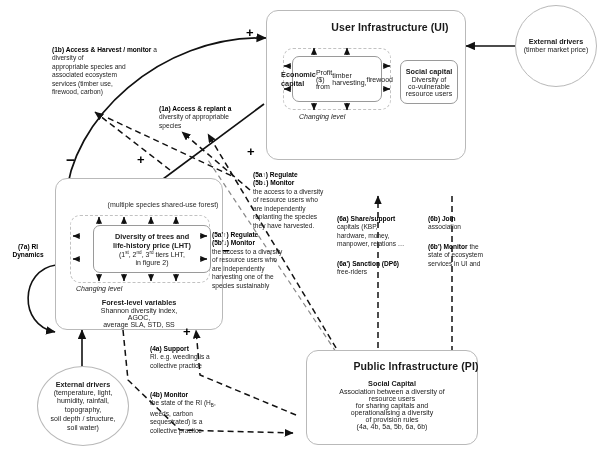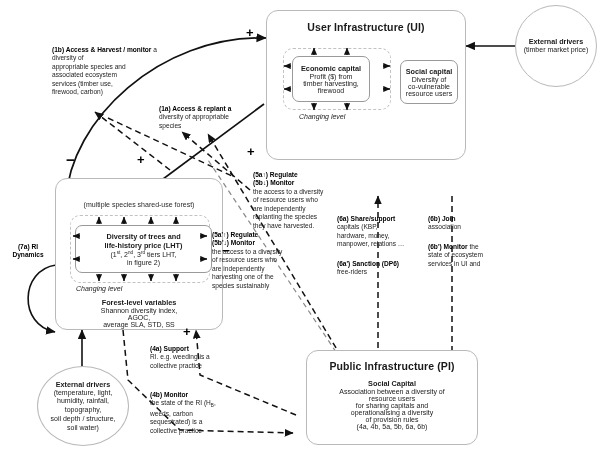--- a/index.html
+++ b/index.html
@@ -21,20 +21,21 @@
     position: absolute; left: 0; top: 0;
     width: 600px; height: 450px;
     pointer-events: none;
   }
   .box {
     position: absolute;
     box-sizing: border-box;
     border: 1px solid #b9b9b9;
     border-radius: 12px;
     background: #ffffff;
+    padding-left: 24px;
   }
   .inner-dash {
     position: absolute;
     box-sizing: border-box;
     border: 1px dashed #c2c2c2;
     border-radius: 10px;
     background: transparent;
   }
   .inner-solid {
     position: absolute;
@@ -146,21 +147,21 @@
     <path d="M 170,170 L 95,112" fill="none" stroke="#111" stroke-width="1.5" stroke-dasharray="6,4" marker-end="url(#ah)"></path>
 
     <path d="M 250,190 L 182,132" fill="none" stroke="#111" stroke-width="1.5" stroke-dasharray="6,4" marker-end="url(#ah)"></path>
   </svg>
 
   <div class="box" style="left:266px; top:10px; width:200px; height:150px;">
     <div class="title" style="top:10px;">User Infrastructure (UI)</div>
 
     <div class="inner-dash" style="left:16px; top:37px; width:108px; height:62px;"></div>
 
-    <div class="inner-solid" style="left:25px; top:45px; width:78px; height:46px; display:flex; flex-direction:column; align-items:center; justify-content:center;">
+    <div class="inner-solid" style="left:25px; top:45px; width:90px; height:46px; display:flex; flex-direction:row; align-items:center; justify-content:center;">
       <div class="cap-title">Economic capital</div>
       <div class="cap-body">Profit ($) from</div>
       <div class="cap-body">timber harvesting,</div>
       <div class="cap-body">firewood</div>
     </div>
 
     <svg width="200" height="150" style="position:absolute; left:0; top:0;">
       <path d="M 47,44 L 47,37" stroke="#111" stroke-width="1.4" fill="none" marker-end="url(#ahs)"></path>
       <path d="M 80,44 L 80,37" stroke="#111" stroke-width="1.4" fill="none" marker-end="url(#ahs)"></path>
       <path d="M 47,92 L 47,99" stroke="#111" stroke-width="1.4" fill="none" marker-end="url(#ahs)"></path>
@@ -179,21 +180,21 @@
       <div class="cap-body">co-vulnerable</div>
       <div class="cap-body">resource users</div>
     </div>
   </div>
 
   <div class="box" style="left:55px; top:178px; width:168px; height:152px;">
     <div class="subtitle" style="top:22px;">(multiple species shared-use forest)</div>
 
     <div class="inner-dash" style="left:14px; top:36px; width:140px; height:68px;"></div>
 
-    <div class="inner-solid" style="left:19px; top:46px; width:137px; height:48px; display:flex; flex-direction:column; align-items:center; justify-content:center;">
+    <div class="inner-solid" style="left:37px; top:46px; width:118px; height:48px; display:flex; flex-direction:column; align-items:center; justify-content:center;">
       <div class="cap-title">Diversity of trees and</div>
       <div class="cap-title">life-history price (LHT)</div>
       <div class="cap-body">
         <span>(1</span><sup>st</sup><span>, 2</span><sup>nd</sup><span>, 3</span><sup>rd</sup><span> tiers LHT,</span>
       </div>
       <div class="cap-body">in figure 2)</div>
     </div>
 
     <svg width="168" height="152" style="position:absolute; left:0; top:0;">
       <path d="M 43,45 L 43,38" stroke="#111" stroke-width="1.4" fill="none" marker-end="url(#ahs)"></path>

